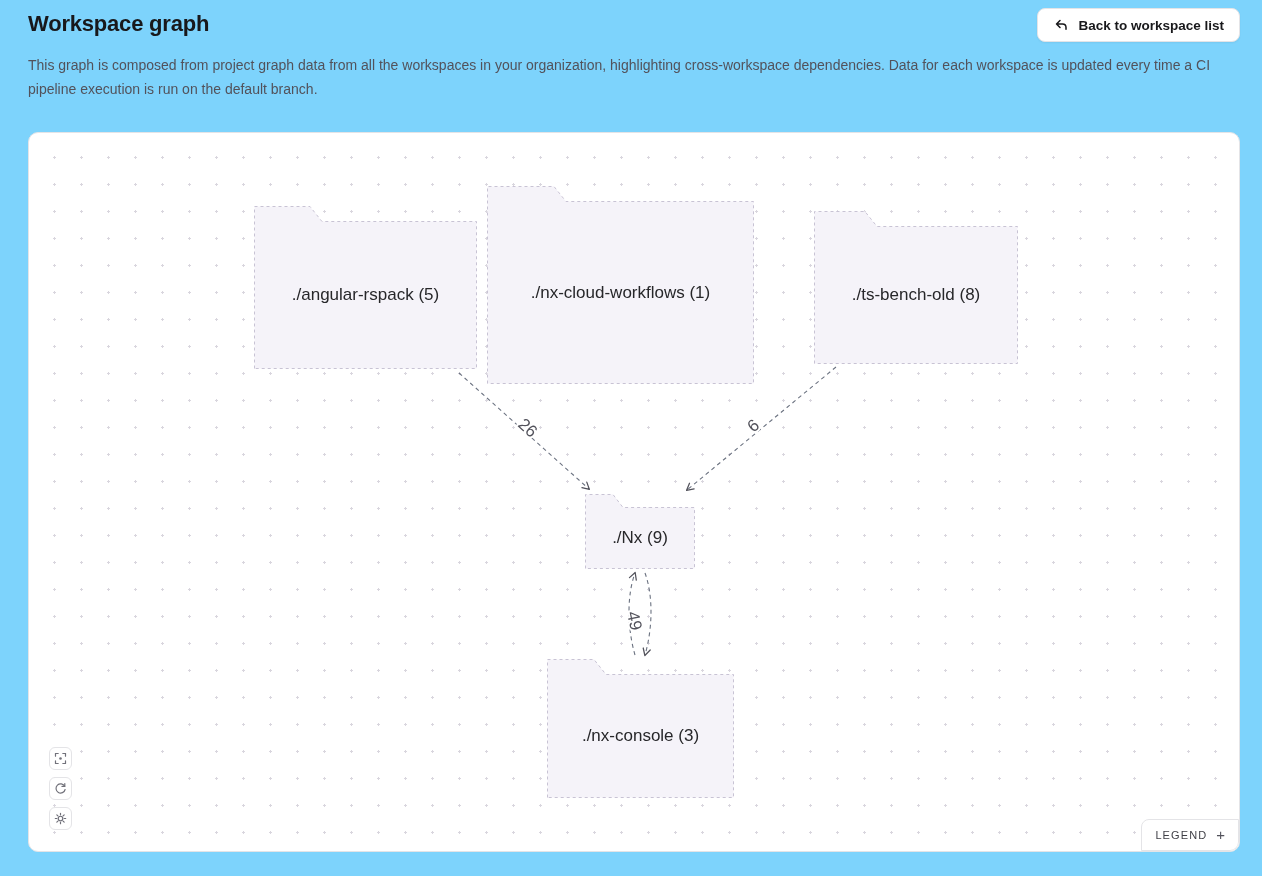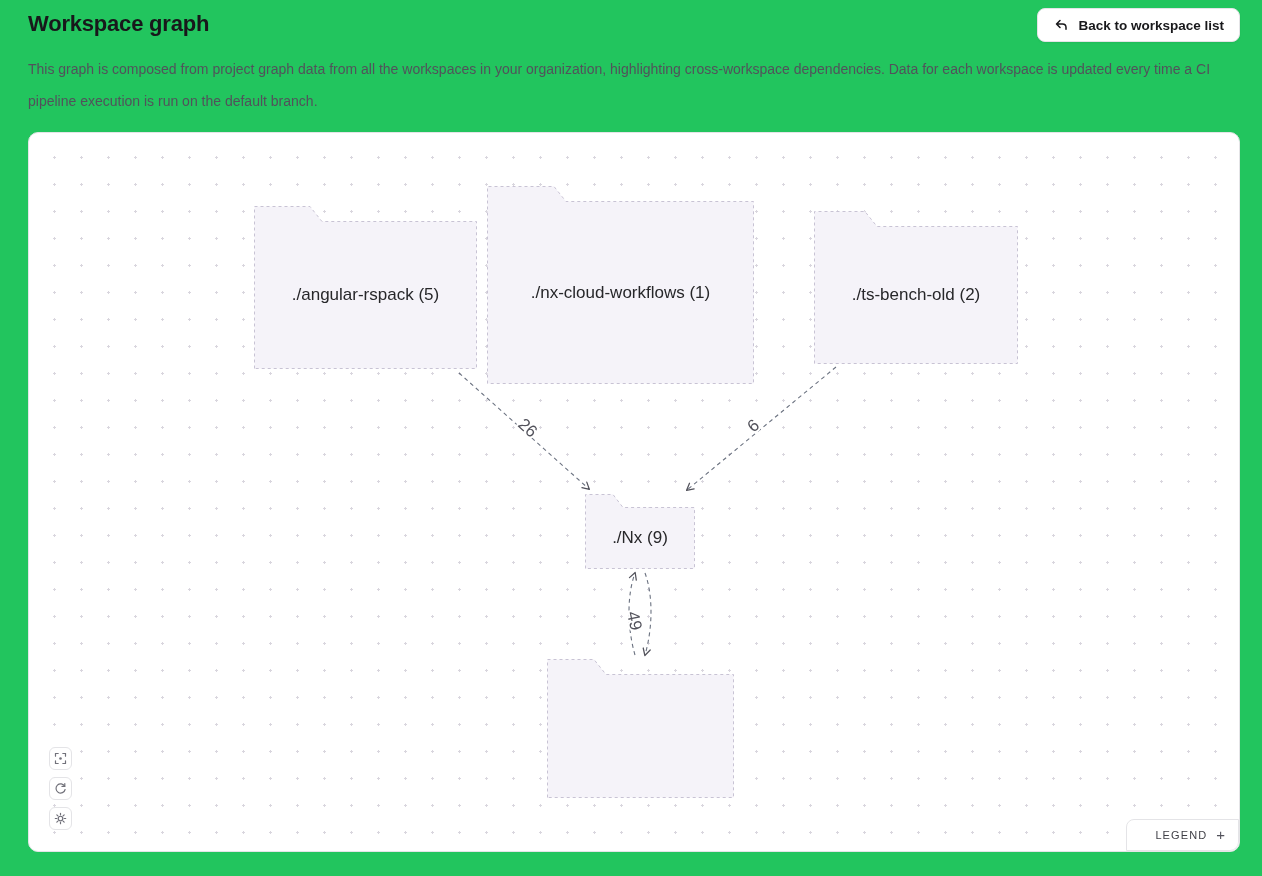--- a/index.html
+++ b/index.html
@@ -1,28 +1,28 @@
 <!DOCTYPE html>
 <html style="--text: #18181b; --muted: #52525b; --border: #e4e4e7; --dot: #d9d6de; --node_fill: #f5f3f9; --node_border: #c8c3d4; --edge: #6b7280; --edge_label: #52525b;"><head>
 <meta charset="utf-8">
 <style>
   * { box-sizing: border-box; margin: 0; padding: 0; }
   html,body { background:#ffffff; }
   body { font-family: "Liberation Sans", sans-serif; }
-  .page { position: relative; width: 1262px; height: 876px; background: #22c55e; overflow: hidden; }
+  .page { position: relative; width: 1262px; height: 876px; background: #7dd3fc; overflow: hidden; }
 
   .title { position:absolute; left:28px; top:11px; font-size:22px; font-weight:700; color:var(--text,#18181b); letter-spacing:-0.2px; }
 
   .back-btn { position:absolute; top:8px; right:22px; display:flex; align-items:center; gap:9px;
     height:34px; padding:0 15px; background:#fff; border:1px solid var(--border,#e4e4e7); border-radius:8px;
     font-family:inherit; font-size:13.5px; font-weight:700; color:#18181b; cursor:pointer;
     box-shadow:0 1px 2px rgba(0,0,0,.05);margin-left:36px; }
   .back-btn svg { display:block; }
 
-  .desc { position:absolute; left:28px; top:53px; width:1213px; font-size:14px; line-height:32px; color:var(--muted,#52525b); }
+  .desc { position:absolute; left:28px; top:53px; width:1213px; font-size:14px; line-height:24px; color:var(--muted,#52525b); }
 
   .canvas { position:absolute; left:28px; top:132px; width:1212px; height:720px;
     border:1px solid var(--border,#e4e4e7); border-radius:10px; background:#fff;
     background-image: radial-gradient(var(--dot,#d9d6de) 1.2px, transparent 1.2px);
     background-size: 27px 27px; background-position: 12px 11px; overflow:hidden; }
 
   .edges { position:absolute; left:0; top:0; pointer-events:none; }
   .edge-path { fill:none; stroke:var(--edge,#6b7280); stroke-width:1.1; stroke-dasharray:4 3.5; }
   .edge-label { font-family:"Liberation Sans", sans-serif; font-size:17px; fill:var(--edge_label,#52525b);
     paint-order: stroke; stroke:#ffffff; stroke-width:4px; stroke-linejoin:round; }
@@ -32,21 +32,21 @@
   .node svg path { fill:var(--node_fill,#f5f3f9); stroke:var(--node_border,#c8c3d4); stroke-width:1; stroke-dasharray:3 3; }
   .node-label { position:absolute; left:0; right:0; top:15px; bottom:0; display:flex; align-items:center; justify-content:center;
     font-size:17px; color:#27272a; white-space:nowrap; }
 
   .toolbar { position:absolute; left:20px; bottom:21px; display:flex; flex-direction:column; gap:7px; }
   .tool-btn { width:23px; height:23px; display:flex; align-items:center; justify-content:center;
     background:#fff; border:1px solid var(--border,#e4e4e7); border-radius:6px; cursor:pointer; padding:0; }
   .tool-btn svg { display:block; }
 
   .legend { position:absolute; right:0; bottom:0; display:flex; align-items:center; gap:9px;
-    padding:7px 13px 8px 28px; background:#fff; border:1px solid var(--border,#e4e4e7);
+    padding:7px 13px 8px 13px; background:#fff; border:1px solid var(--border,#e4e4e7);
     border-radius:8px 0 9px 0; cursor:pointer; font-family:inherit; }
   .legend-label { font-size:11px; letter-spacing:1.1px; color:#3f3f46; font-weight:500; }
   .legend-plus { font-size:15px; color:#52525b; line-height:1; font-weight:400; }
 </style>
 </head>
 <body>
 
 <div class="page">
 
   <h1 class="title">Workspace graph</h1>
@@ -92,34 +92,35 @@
       <svg width="267" height="198">
         <path d="M0.5 197.5 L0.5 0.5 L67 0.5 L79 15.5 L266.5 15.5 L266.5 197.5 Z"></path>
       </svg>
       <div class="node-label">./nx-cloud-workflows (1)</div>
     </div>
 
     <div class="node" style="left:785px; top:78px; width:204px; height:153px">
       <svg width="204" height="153">
         <path d="M0.5 152.5 L0.5 0.5 L51 0.5 L63 15.5 L203.5 15.5 L203.5 152.5 Z"></path>
       </svg>
-      <div class="node-label">./ts-bench-old (2)</div>
+      <div class="node-label">./ts-bench-old (8)</div>
     </div>
 
     <div class="node" style="left:556px; top:361px; width:110px; height:75px">
       <svg width="110" height="75">
         <path d="M0.5 74.5 L0.5 0.5 L28 0.5 L38 13.5 L109.5 13.5 L109.5 74.5 Z"></path>
       </svg>
       <div class="node-label" style="top:13px">./Nx (9)</div>
     </div>
 
     <div class="node" style="left:518px; top:526px; width:187px; height:139px">
       <svg width="187" height="139">
         <path d="M0.5 138.5 L0.5 0.5 L47 0.5 L59 15.5 L186.5 15.5 L186.5 138.5 Z"></path>
       </svg>
+      <div class="node-label">./nx-console (3)</div>
     </div>
 
     <div class="toolbar">
       <button class="tool-btn">
         <span>
           <svg width="13" height="13" viewBox="0 0 13 13">
             <path d="M1.5 4.2 V1.5 H4.2 M8.8 1.5 H11.5 V4.2 M11.5 8.8 V11.5 H8.8 M4.2 11.5 H1.5 V8.8" fill="none" stroke="#71717a" stroke-width="1.2" stroke-linecap="round"></path>
             <circle cx="6.5" cy="6.5" r="1.3" fill="#71717a"></circle>
           </svg>
         </span>

